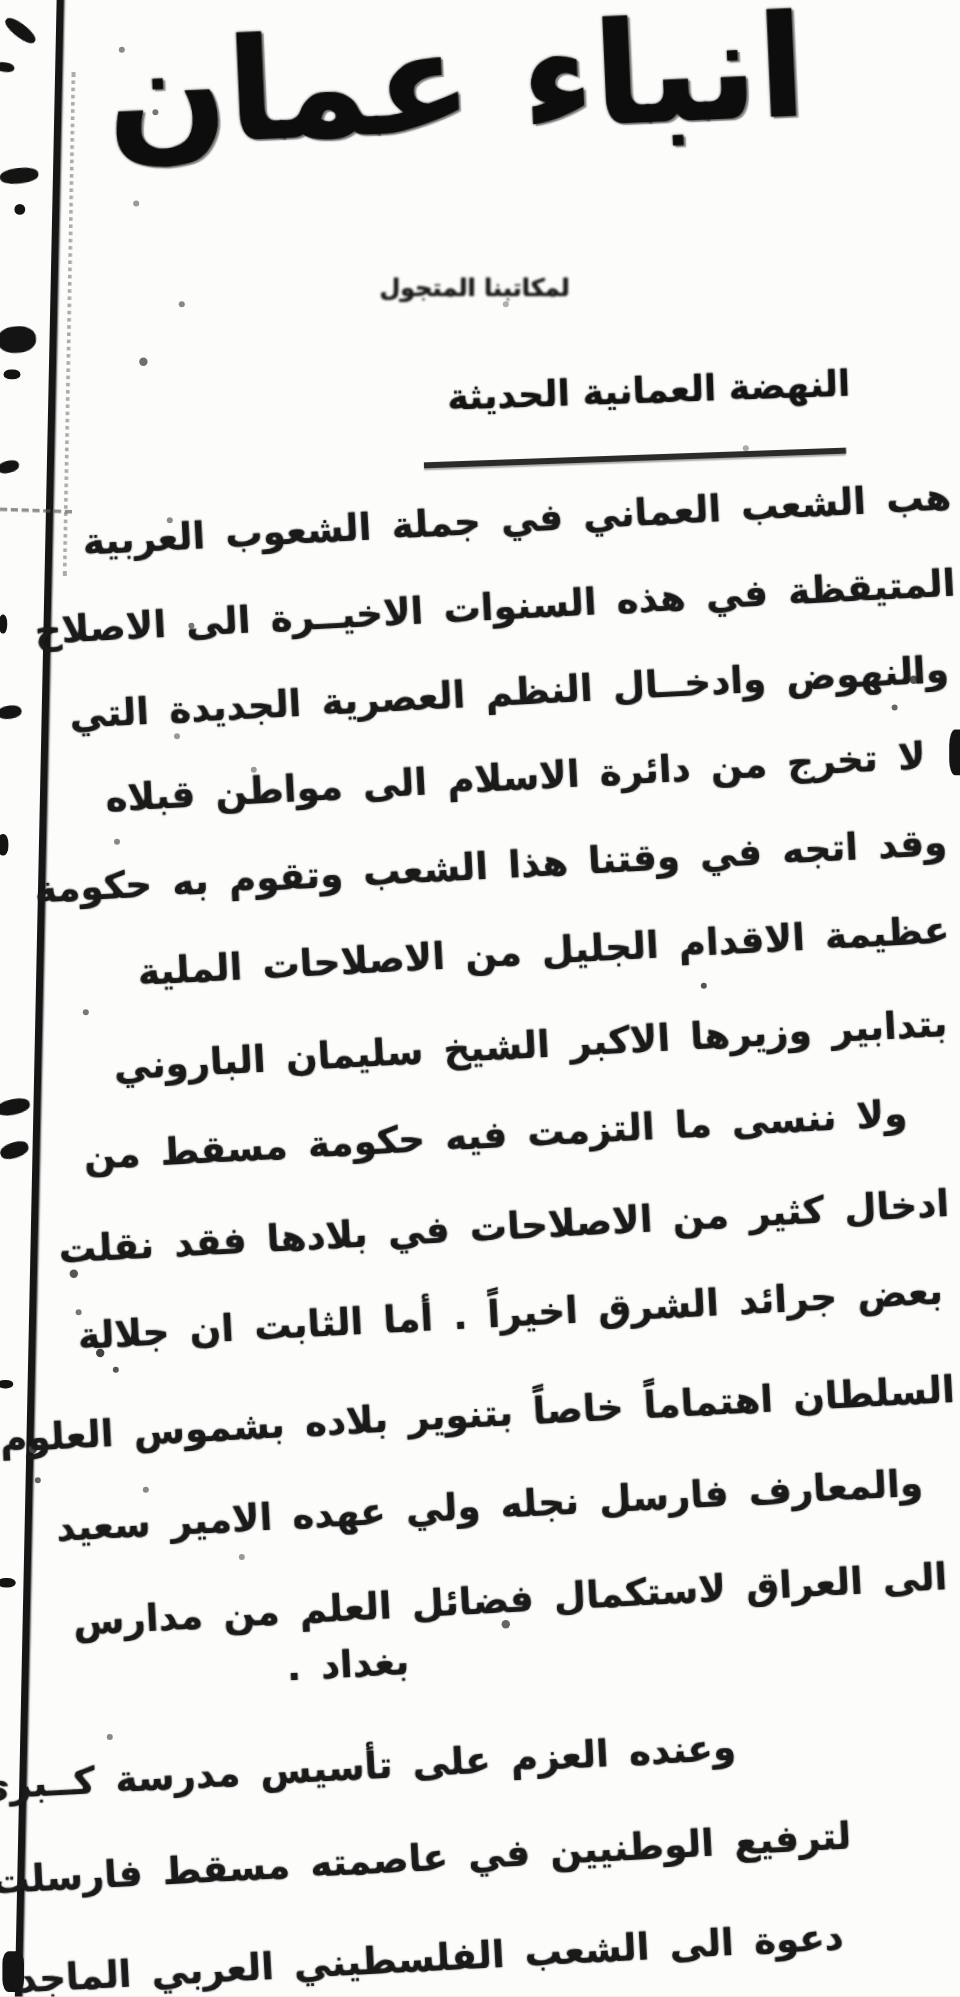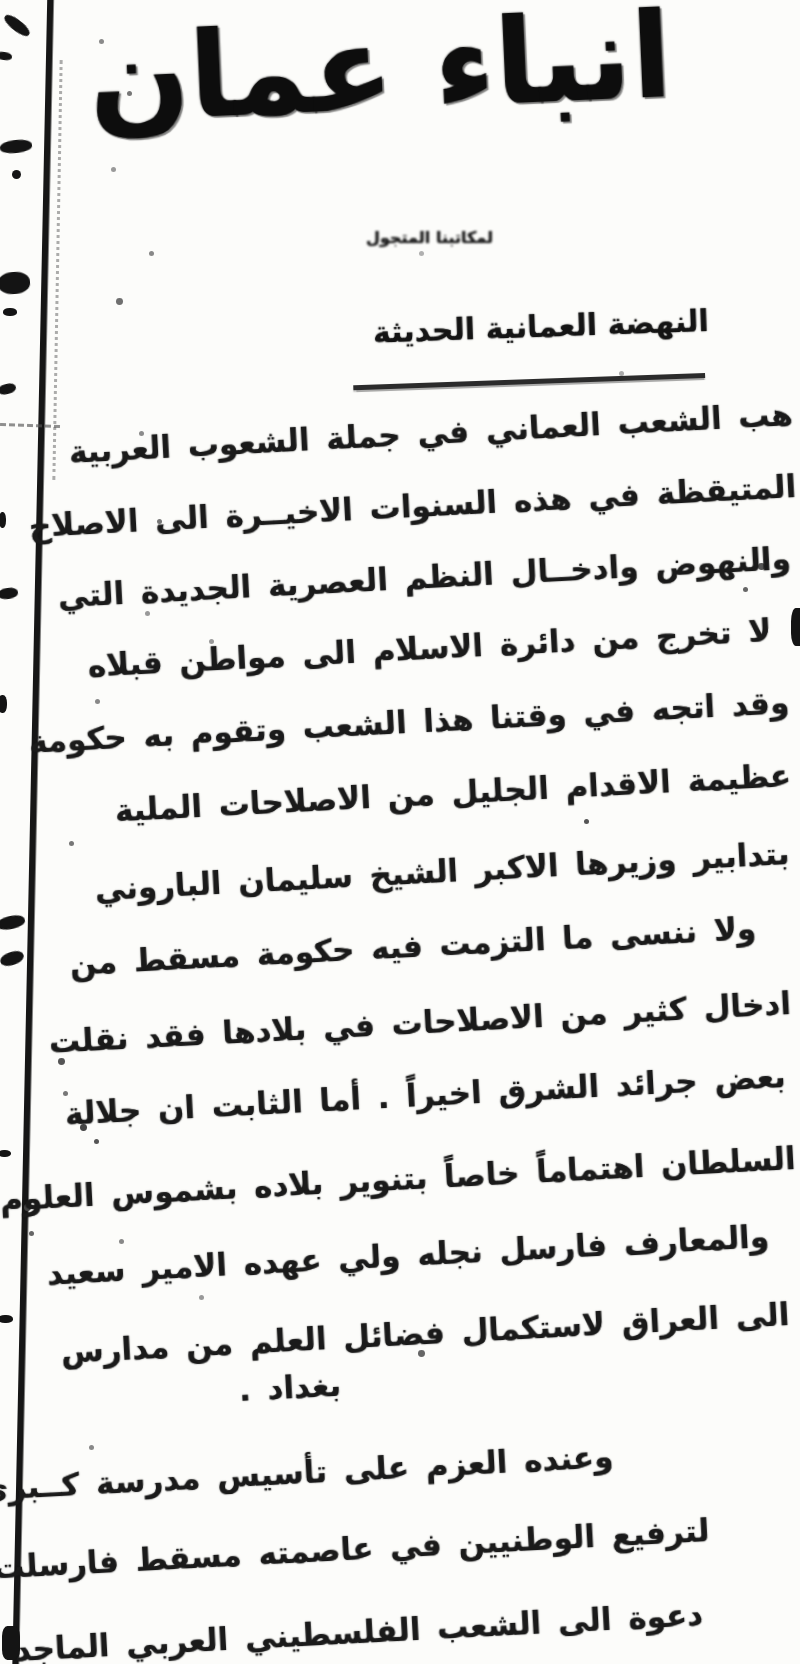--- a/index.html
+++ b/index.html
@@ -10,22 +10,22 @@
   }
   
   .masthead-title{
     position:absolute;top:-14px;right:132px;
     font-size:118px;font-weight:700;color:#0d0d0d;direction:rtl;white-space:nowrap;
     transform:rotate(-2.5deg);transform-origin:100% 0;
     text-shadow:0 0 2px rgba(10,10,10,.85),2px 2px 1px rgba(10,10,10,.45);
     filter:blur(.6px);
   }
   .byline{
-    position:absolute;top:228px;left:298px;width:195px;
-    font-size:16px;font-weight:700;direction:rtl;color:#1d1d1d;
+    position:absolute;top:228px;left:298px;width:195px;text-align:center;
+    font-size:20px;font-weight:700;direction:rtl;color:#1d1d1d;
     text-shadow:0 0 1px rgba(0,0,0,.9);filter:blur(.8px);
   }
   .headline{
     position:absolute;top:303px;right:92px;
     font-size:30px;font-weight:700;direction:rtl;color:#141414;white-space:nowrap;
     transform:rotate(-2deg);transform-origin:100% 0;
     text-shadow:0 0 1.5px rgba(0,0,0,.8);filter:blur(.45px);
   }
   .headline-underline{
     position:absolute;top:373px;right:95px;width:352px;height:5px;background:#2b2b2b;

